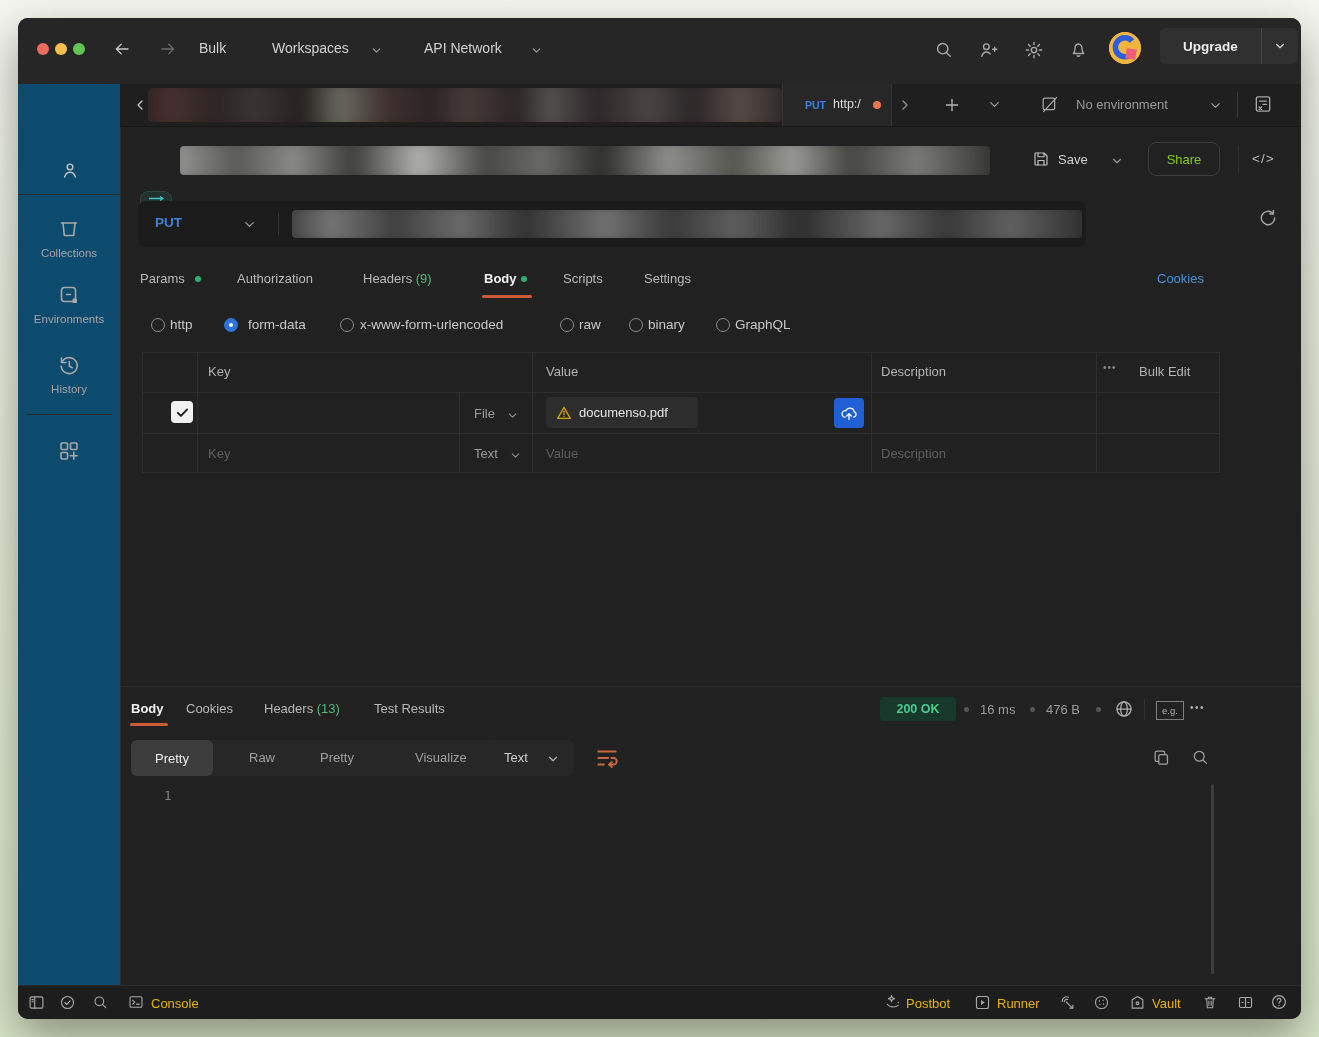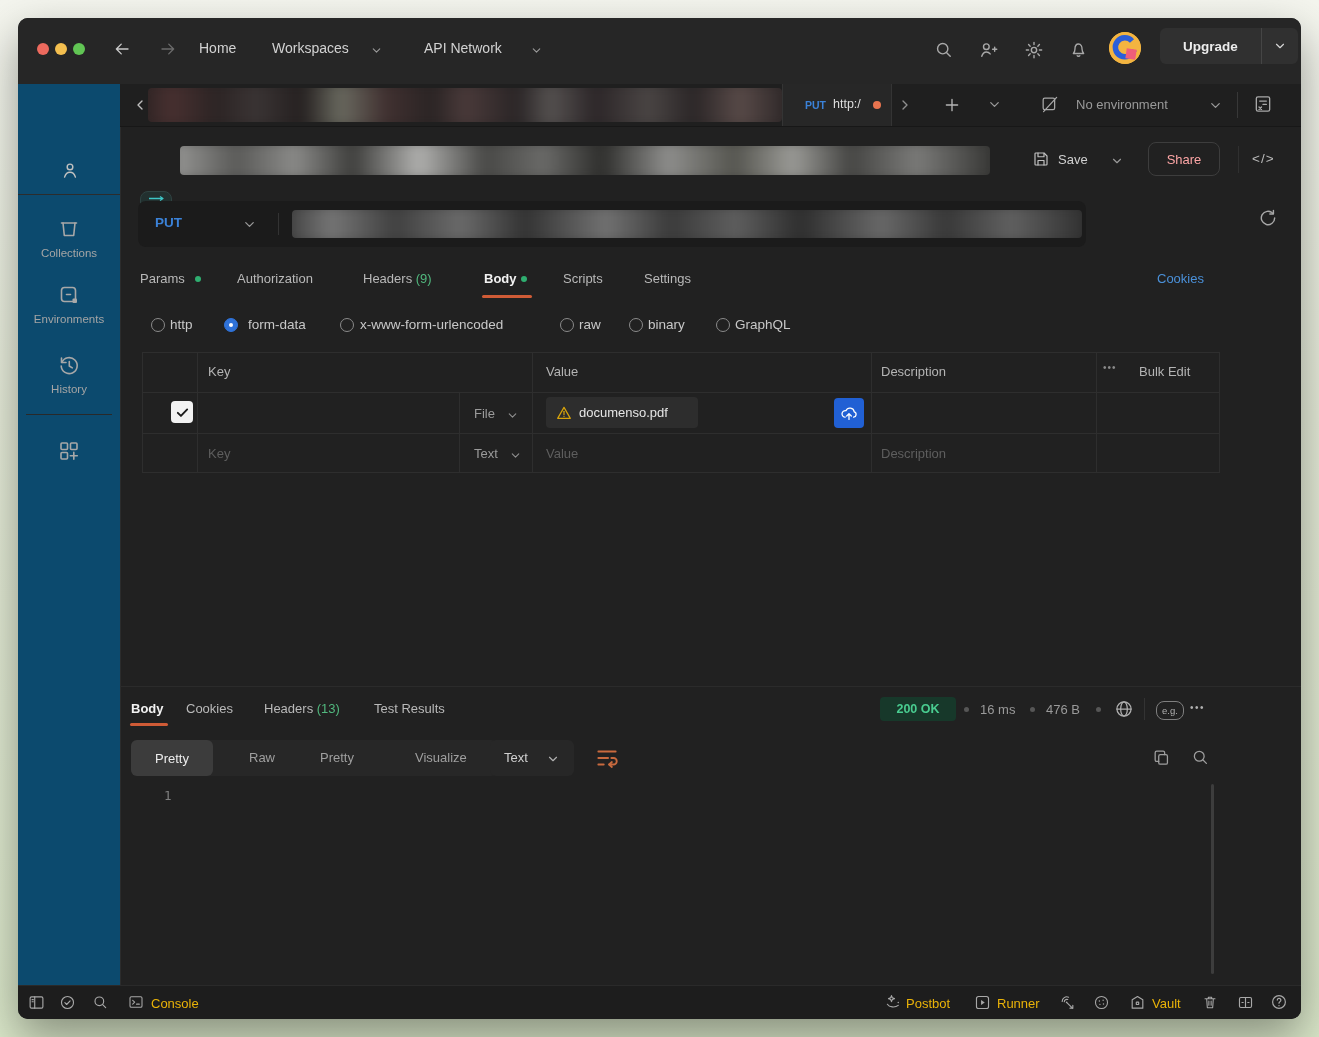--- a/index.html
+++ b/index.html
@@ -61,21 +61,21 @@
   #chip{position:absolute;left:403px;top:44px;width:152px;height:31px;background:#2d2d2d;border-radius:4px;display:flex;align-items:center;color:#e6e6e6;}
   #upbtn{position:absolute;left:691px;top:45px;width:30px;height:30px;background:#2160d4;border-radius:4px;display:flex;align-items:center;justify-content:center;color:#fff;}
   #cbox{position:absolute;left:28px;top:48px;width:22px;height:22px;background:#f2f2f2;border-radius:4px;display:flex;align-items:center;justify-content:center;}
   
   #badge{position:absolute;left:862px;top:679px;width:76px;height:24px;background:#17382а;background:#17382a;border-radius:4px;color:#49cc90;font-size:12.5px;font-weight:700;display:flex;align-items:center;justify-content:center;}
   .metadot{position:absolute;width:5px;height:5px;border-radius:50%;background:#565656;}
   #segs{position:absolute;left:113px;top:722px;width:366px;height:36px;background:#272727;border-radius:6px;}
   #seg-active{position:absolute;left:0;top:0;width:82px;height:36px;background:#3c3c3c;border-radius:6px;display:flex;align-items:center;justify-content:center;color:#ededed;}
   .segtxt{position:absolute;top:10px;font-size:13px;color:#9f9f9f;}
   #fmt{position:absolute;left:472px;top:722px;width:84px;height:36px;background:#272727;border-radius:6px;color:#d0d0d0;}
-  #egbox{position:absolute;left:1138px;top:683px;width:26px;height:17px;border:1px solid #7f7f7f;border-radius:8px;color:#b0b0b0;font-size:9.5px;display:flex;align-items:center;justify-content:center;}
+  #egbox{position:absolute;left:1138px;top:683px;width:26px;height:17px;border:1px solid #7f7f7f;border-radius:0;color:#b0b0b0;font-size:9.5px;display:flex;align-items:center;justify-content:center;}
   
   #bottombar{position:absolute;left:0;top:967px;width:1283px;height:34px;background:#1d1d1d;border-top:1px solid #2a2a2a;color:#a5a5a5;}
   .bbtxt{position:absolute;top:10px;font-size:13px;color:#eab308;}
   .mono{font-family:"DejaVu Sans Mono",monospace;}
 </style>
 </head>
 <body>
 
 <div id="window">
 
@@ -84,21 +84,21 @@
     <span class="tl" style="left:37px;background:#f4bf4f;"></span>
     <span class="tl" style="left:55px;background:#61c554;"></span>
 
     <svg class="abs ic" style="left:95px;top:22px;color:#c9c9c9;" width="18" height="18" viewBox="0 0 24 24" fill="none" stroke="currentColor" stroke-width="1.8" stroke-linecap="round" stroke-linejoin="round">
         <path d="M20 12H4.5M11 5.5L4.5 12l6.5 6.5"></path>
       </svg>
     <svg class="abs ic" style="left:141px;top:22px;color:#6b6b6b;" width="18" height="18" viewBox="0 0 24 24" fill="none" stroke="currentColor" stroke-width="1.8" stroke-linecap="round" stroke-linejoin="round">
         <path d="M4 12h15.5M13 5.5l6.5 6.5-6.5 6.5"></path>
       </svg>
 
-    <span class="abs txt navtxt" style="left:181px;top:22px;">Home</span>
+    <span class="abs txt navtxt" style="left:181px;top:22px;">Bulk</span>
     <span class="abs txt navtxt" style="left:254px;top:22px;">Workspaces</span>
     <svg class="abs ic" style="left:352px;top:26px;color:#9a9a9a;" width="13" height="13" viewBox="0 0 24 24" fill="none" stroke="currentColor" stroke-width="2" stroke-linecap="round" stroke-linejoin="round">
         <path d="M6 9l6 6 6-6"></path>
       </svg>
     <span class="abs txt navtxt" style="left:406px;top:22px;">API Network</span>
     <svg class="abs ic" style="left:512px;top:26px;color:#9a9a9a;" width="13" height="13" viewBox="0 0 24 24" fill="none" stroke="currentColor" stroke-width="2" stroke-linecap="round" stroke-linejoin="round">
         <path d="M6 9l6 6 6-6"></path>
       </svg>
 
     <svg class="abs ic" style="left:916px;top:22px;" width="19" height="19" viewBox="0 0 24 24" fill="none" stroke="currentColor" stroke-width="1.8" stroke-linecap="round">
@@ -238,21 +238,21 @@
         <path d="M5 4h11l4 4v11a1 1 0 0 1-1 1H5a1 1 0 0 1-1-1V5a1 1 0 0 1 1-1z"></path>
         <path d="M8 4v5h8V4.5"></path>
         <path d="M8 20v-6h8v6"></path>
       </svg>
     <span class="abs txt" style="left:32px;top:6px;color:#d0d0d0;">Save</span>
     <svg class="abs ic" style="left:84px;top:8px;color:#9a9a9a;" width="14" height="14" viewBox="0 0 24 24" fill="none" stroke="currentColor" stroke-width="2" stroke-linecap="round" stroke-linejoin="round">
         <path d="M6 9l6 6 6-6"></path>
       </svg>
   </div>
 
-  <div class="abs" style="left:1130px;top:124px;width:72px;height:34px;border:1px solid #3d3d3d;border-radius:8px;box-sizing:border-box;display:flex;align-items:center;justify-content:center;color:#fca5a5;">
+  <div class="abs" style="left:1130px;top:124px;width:72px;height:34px;border:1px solid #3d3d3d;border-radius:8px;box-sizing:border-box;display:flex;align-items:center;justify-content:center;color:#84cc16;">
     <span>Share</span>
   </div>
   <div class="abs vline" style="left:1220px;top:128px;height:27px;background:#303030;"></div>
   <span class="abs txt" style="left:1234px;top:133px;color:#b9b9b9;font-size:13.5px;letter-spacing:1px;">&lt;/&gt;</span>
   <svg class="abs ic" style="left:1240px;top:190px;" width="20" height="20" viewBox="0 0 24 24" fill="none" stroke="currentColor" stroke-width="1.7" stroke-linecap="round" stroke-linejoin="round">
       <path d="M20 12a8 8 0 1 1-2.4-5.7"></path>
       <path d="M18.5 2.8v4.3h-4.3"></path>
     </svg>
 
   <div id="urlbar">

